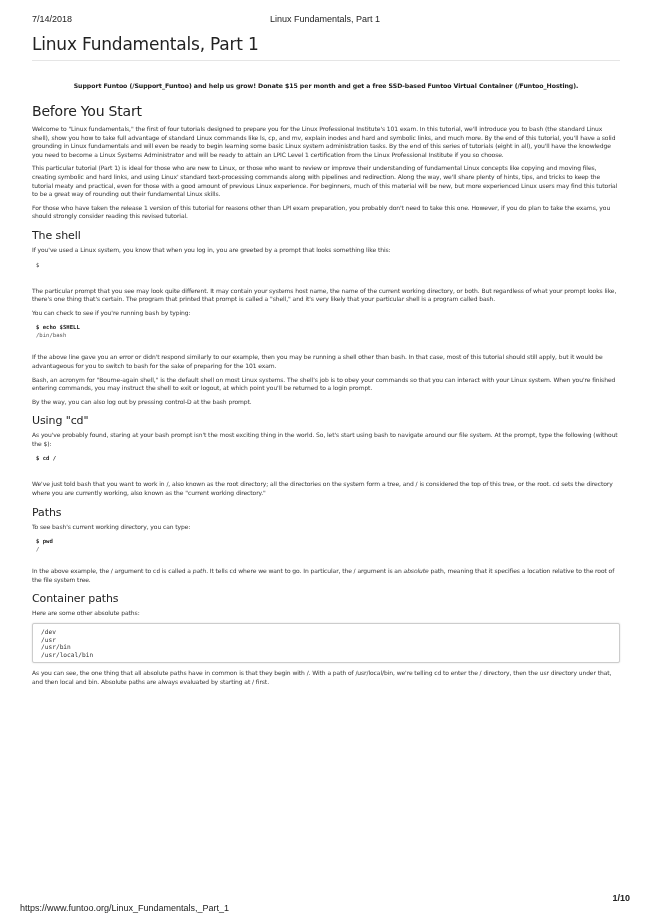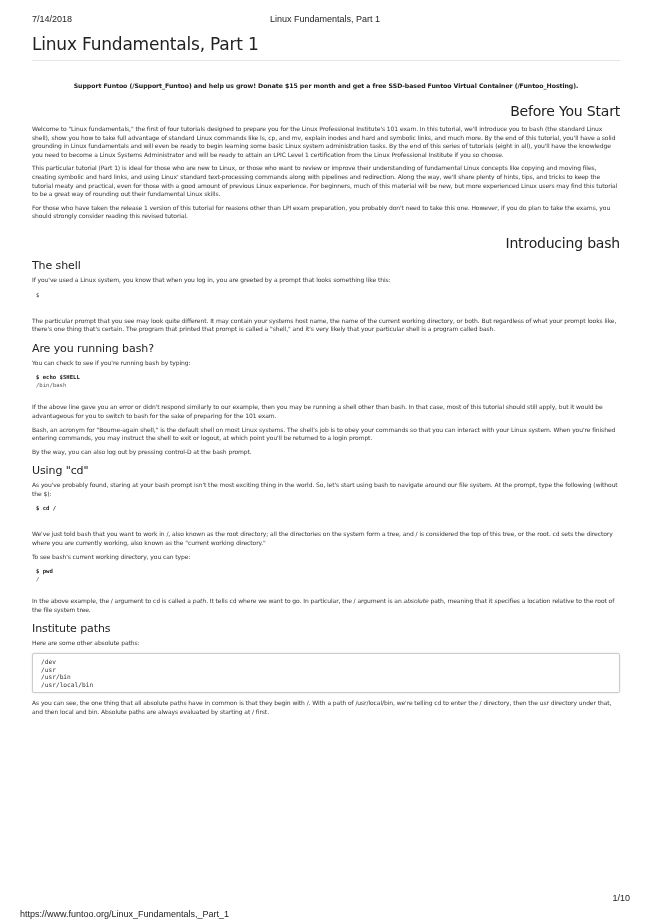--- a/index.html
+++ b/index.html
@@ -30,22 +30,22 @@
     .print-footer {
       position: absolute;
       top: 893px;
       left: 20px;
       right: 20px;
       height: 14px;
       font-family: "Liberation Sans", sans-serif;
       font-size: 9px;
       color: #222;
     }
-    .print-footer .url { position: absolute; left: 0; top: 16px; }
-    .print-footer .page { position: absolute; right: 0; top: 0; }
+    .print-footer .url { position: absolute; left: 0; top: 10px; }
+    .print-footer .page { position: absolute; right: 0; top: 0; font-weight: bold; }
 
     .content {
       position: absolute;
       top: 34px;
       left: 32px;
       width: 588px;
     }
     h1.page-title {
       font-family: "DejaVu Sans", sans-serif;
       font-weight: normal;
@@ -64,21 +64,20 @@
       font-weight: bold;
       color: #222;
       letter-spacing: -0.05px;
     }
     h2 {
       font-weight: normal;
       font-size: 14px;
       color: #222;
       margin: 14px 0 6px 0;
       letter-spacing: -0.2px;
-      text-align: right;
     }
     h3 {
       font-weight: normal;
       font-size: 11px;
       color: #222;
       margin: 8px 0 4px 0;
       letter-spacing: -0.1px;
     }
     p {
       font-size: 6px;
@@ -128,46 +127,45 @@
 <div class="content">
   <h1 class="page-title">Linux Fundamentals, Part 1</h1>
 
   <div class="banner">Support Funtoo (/Support_Funtoo) and help us grow! Donate $15 per month and get a free SSD-based Funtoo Virtual Container (/Funtoo_Hosting).</div>
 
   <h2>Before You Start</h2>
   <p>Welcome to "Linux fundamentals," the first of four tutorials designed to prepare you for the Linux Professional Institute's 101 exam. In this tutorial, we'll introduce you to bash (the standard Linux shell), show you how to take full advantage of standard Linux commands like ls, cp, and mv, explain inodes and hard and symbolic links, and much more. By the end of this tutorial, you'll have a solid grounding in Linux fundamentals and will even be ready to begin learning some basic Linux system administration tasks. By the end of this series of tutorials (eight in all), you'll have the knowledge you need to become a Linux Systems Administrator and will be ready to attain an LPIC Level 1 certification from the Linux Professional Institute if you so choose.</p>
   <p>This particular tutorial (Part 1) is ideal for those who are new to Linux, or those who want to review or improve their understanding of fundamental Linux concepts like copying and moving files, creating symbolic and hard links, and using Linux' standard text-processing commands along with pipelines and redirection. Along the way, we'll share plenty of hints, tips, and tricks to keep the tutorial meaty and practical, even for those with a good amount of previous Linux experience. For beginners, much of this material will be new, but more experienced Linux users may find this tutorial to be a great way of rounding out their fundamental Linux skills.</p>
   <p>For those who have taken the release 1 version of this tutorial for reasons other than LPI exam preparation, you probably don't need to take this one. However, if you do plan to take the exams, you should strongly consider reading this revised tutorial.</p>
 
-  <h2>Introducing bash</h2>
   <h3>The shell</h3>
   <p>If you've used a Linux system, you know that when you log in, you are greeted by a prompt that looks something like this:</p>
   <pre class="code"><span>$</span></pre>
   <p>The particular prompt that you see may look quite different. It may contain your systems host name, the name of the current working directory, or both. But regardless of what your prompt looks like, there's one thing that's certain. The program that printed that prompt is called a "shell," and it's very likely that your particular shell is a program called bash.</p>
 
-  <h3>Are you running bash?</h3>
   <p><span>You can check to see if you're running </span><span class="code-inline">bash</span><span> by typing:</span></p>
   <pre class="code"><span class="cmd">$ </span><span class="cmd">echo $SHELL</span>
 <span class="out">/bin/bash</span></pre>
   <p class="mt-small">If the above line gave you an error or didn't respond similarly to our example, then you may be running a shell other than bash. In that case, most of this tutorial should still apply, but it would be advantageous for you to switch to bash for the sake of preparing for the 101 exam.</p>
 
   <p>Bash, an acronym for "Bourne-again shell," is the default shell on most Linux systems. The shell's job is to obey your commands so that you can interact with your Linux system. When you're finished entering commands, you may instruct the shell to exit or logout, at which point you'll be returned to a login prompt.</p>
   <p>By the way, you can also log out by pressing control-D at the bash prompt.</p>
 
   <h3>Using "cd"</h3>
   <p>As you've probably found, staring at your bash prompt isn't the most exciting thing in the world. So, let's start using bash to navigate around our file system. At the prompt, type the following (without the  $):</p>
   <pre class="code"><span class="cmd">$ </span><span class="cmd">cd /</span></pre>
   <p>We've just told bash that you want to work in /, also known as the root directory; all the directories on the system form a tree, and / is considered the top of this tree, or the root. cd sets the directory where you are currently working, also known as the "current working directory."</p>
 
+  <h3>Paths</h3>
   <p>To see bash's current working directory, you can type:</p>
   <pre class="code"><span class="cmd">$ </span><span class="cmd">pwd</span>
 <span class="out">/</span></pre>
   <p class="mt-small"><span>In the above example, the / argument to </span><span class="code-inline">cd</span><span> is called a </span><em>path</em><span>. It tells cd where we want to go. In particular, the / argument is an </span><em>absolute</em><span> path, meaning that it specifies a location relative to the root of the file system tree.</span></p>
 
-  <h3>Institute paths</h3>
+  <h3>Container paths</h3>
   <p>Here are some other absolute paths:</p>
   <pre class="box">/dev
 /usr
 /usr/bin
 /usr/local/bin</pre>
   <p>As you can see, the one thing that all absolute paths have in common is that they begin with /. With a path of /usr/local/bin, we're telling cd to enter the / directory, then the usr directory under that, and then local and bin. Absolute paths are always evaluated by starting at / first.</p>
 </div>
 
 <div class="print-footer">
   <span class="url">https://www.funtoo.org/Linux_Fundamentals,_Part_1</span>

